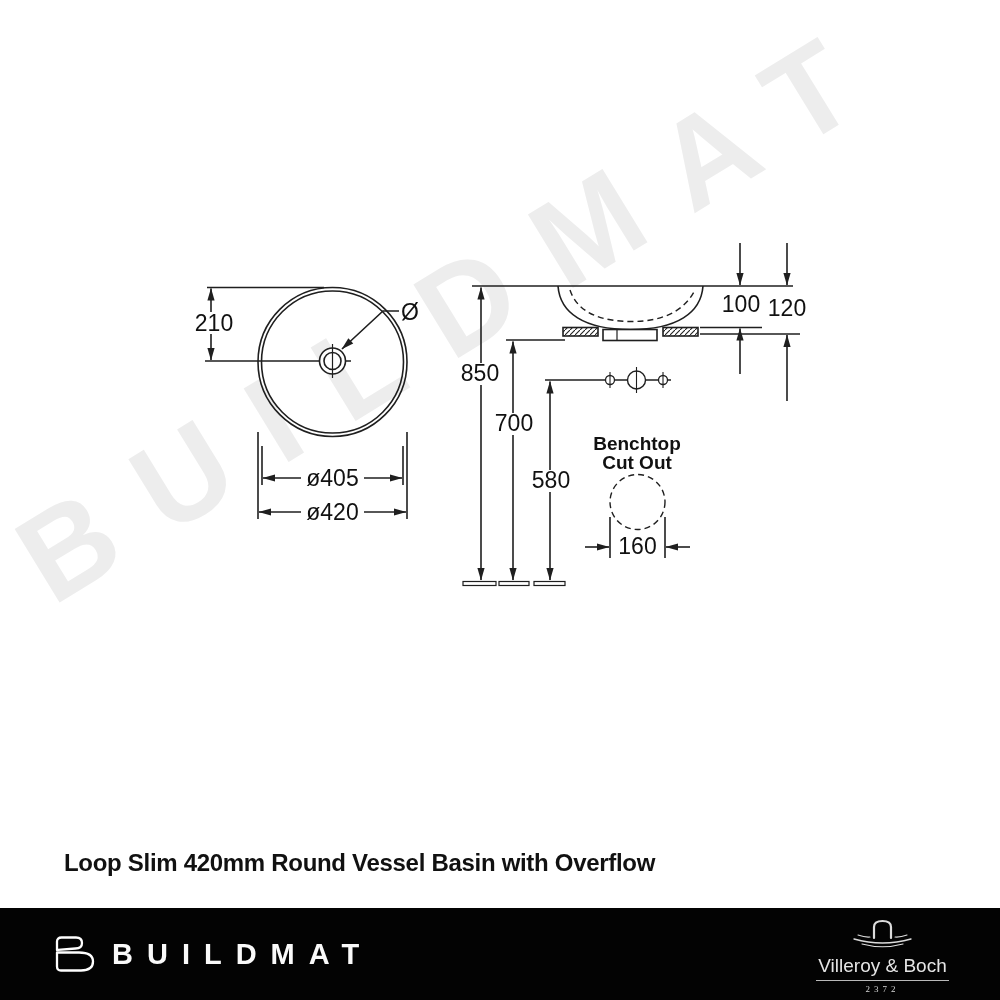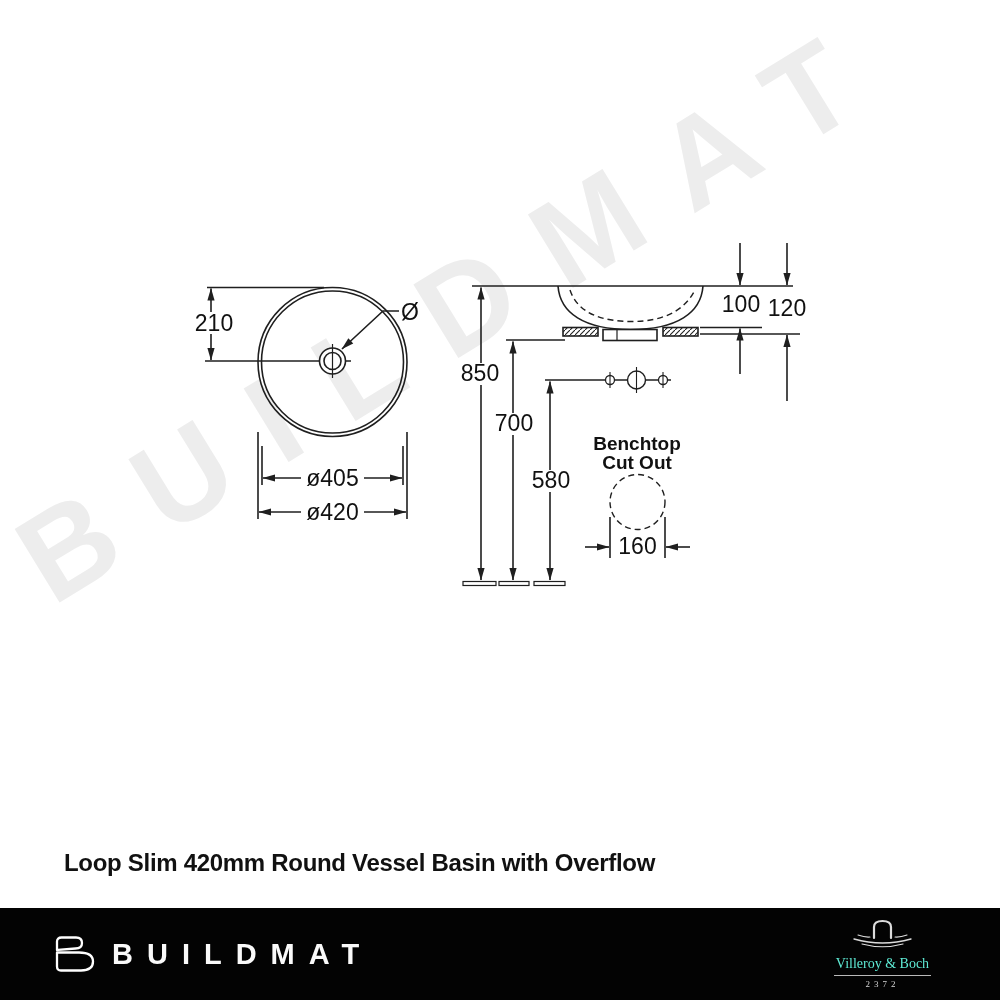--- a/index.html
+++ b/index.html
@@ -13,22 +13,22 @@
   svg.drawing text{font-family:"Liberation Sans","DejaVu Sans",sans-serif;fill:#111;}
   .dim{font-size:23px;}
   .cutout-label{font-size:19px;font-weight:600;}
   .phi{font-size:23px;}
   .title{position:absolute;left:30px;top:849px;font-size:24px;font-weight:700;
          letter-spacing:-0.3px;color:#111;margin-left:34px;}
   .footer{position:absolute;left:0;top:908px;width:1000px;height:92px;background:#030303;}
   .brand-block{position:absolute;left:54px;top:0;height:92px;display:flex;align-items:center;}
   .brand-text{color:#fafafa;font-size:29px;font-weight:700;letter-spacing:14px;margin-left:16px;}
   .vb-block{position:absolute;left:810px;top:10px;width:145px;text-align:center;}
-  .vb-name{display:inline-block;font-family:Liberation Serif, serif;
-           font-size:14px;color:#5eead4;border-bottom:1px solid #b9b9b9;padding:1px 2px 3px 2px;}
+  .vb-name{display:inline-block;font-family:Liberation Sans, sans-serif;
+           font-size:19px;color:#e5e5e5;border-bottom:1px solid #b9b9b9;padding:1px 2px 3px 2px;}
   .vb-year{font-size:9px;letter-spacing:4px;color:#d6d6d6;margin-top:3px;
            font-family:"Liberation Serif","DejaVu Serif",serif;}
 </style>
 </head>
 <body>
 
 <div class="stage">
 
   <div class="watermark">BUILDMAT</div>
 

